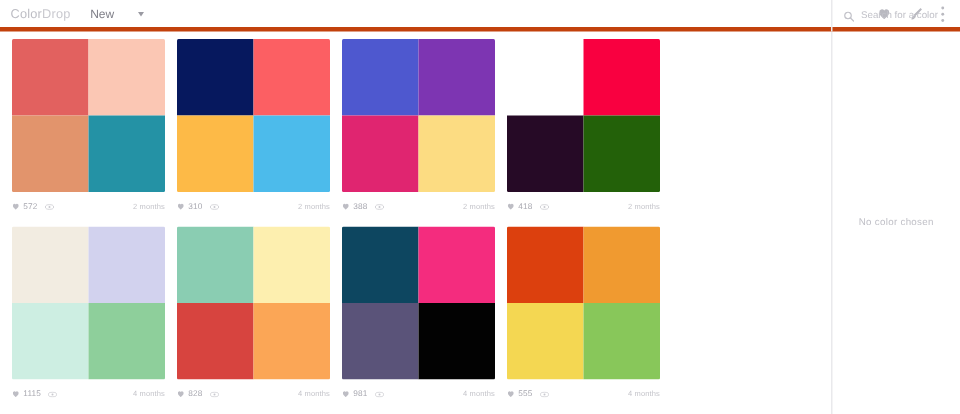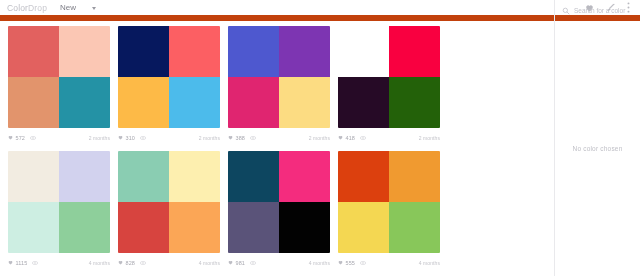--- a/index.html
+++ b/index.html
@@ -10,21 +10,21 @@
     font-family: "Liberation Sans", sans-serif;
     -webkit-font-smoothing: antialiased;
   }
   #app { width: 640px; height: 276px; position: relative; display: flex; flex-direction: column; }
 
   
   .header {
     height: 21px; min-height: 21px;
     display: flex; align-items: center;
     background: #ffffff;
-    border-bottom: 6px solid #c2410c;
+    border-bottom: 3px solid #c2410c;
     position: relative;
   }
   .brand {
     font-size: 8.5px; color: #b9b9c0; letter-spacing: .15px;
     padding-left: 7px; white-space: nowrap;
   }
   .brand .cd-color { color: #bdbdc4; }
   .brand .cd-drop  { color: #c9c9cf; }
   .sort-select {
     margin-left: 13px; display: flex; align-items: center; gap: 16px;

